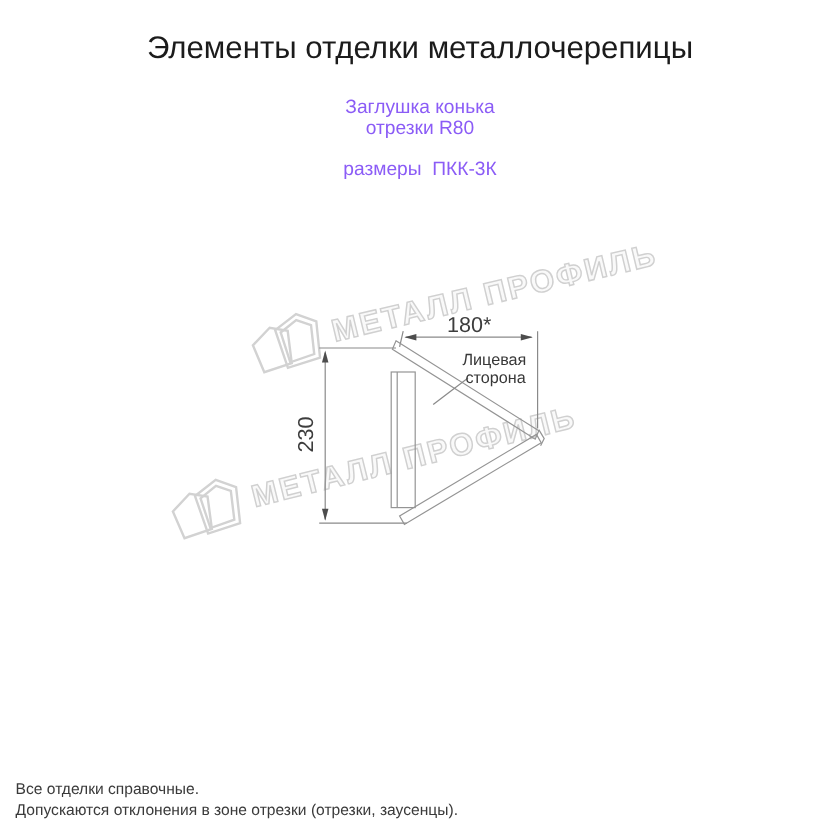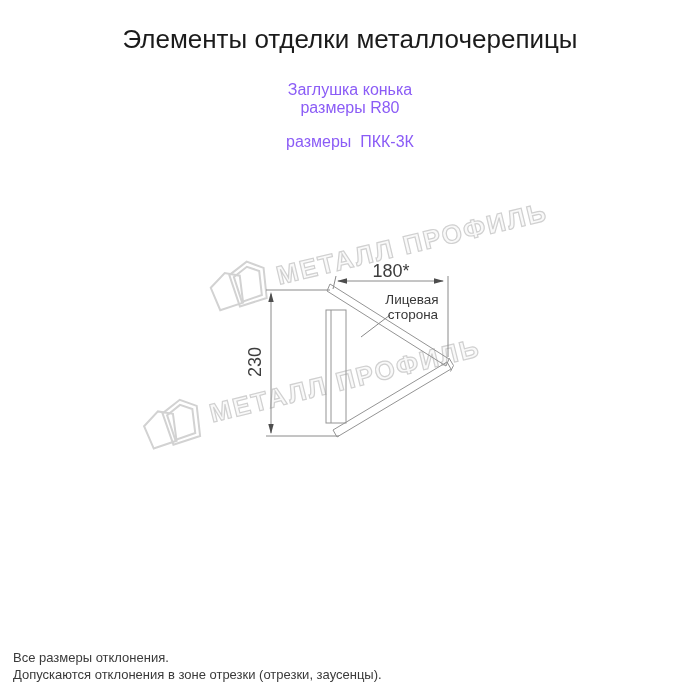--- a/index.html
+++ b/index.html
@@ -58,21 +58,21 @@
       <path d="M5 20 L22 9 L36 15 L33 42 L9 44 Z"></path>
       <path d="M26 12 L46 3 L61 13 L57 43 L29 45 Z"></path>
       <path d="M30 15 L45 8 L56 15 L53 39 L32 41 Z"></path>
     </g>
   </svg>
   <span class="wm-text">МЕТАЛЛ ПРОФИЛЬ</span>
 </div>
 
 <div class="page-title">Элементы отделки металлочерепицы</div>
 <div class="product-block product-line1">Заглушка конька</div>
-<div class="product-block product-line2">размеры R80</div>
+<div class="product-block product-line2">отрезки R80</div>
 <div class="product-block product-variant">размеры  ПКК-3К</div>
 
 <svg class="drawing" width="700" height="700" viewBox="0 0 700 700">
   <defs>
     <pattern id="ribs" x="326" y="310" width="20" height="4.7" patternUnits="userSpaceOnUse">
       <line x1="0" y1="0.6" x2="20" y2="0.6" stroke="#a8a8a8" stroke-width="1"></line>
     </pattern>
   </defs>
 
   <line class="dim" x1="336" y1="276" x2="333" y2="289"></line>
@@ -98,15 +98,15 @@
   <polygon class="obj" points="447,362 451,369 337,437 333,430"></polygon>
   <polyline class="obj" points="449,358 453.5,365.5 450.5,371.5"></polyline>
 
   <line class="dim" x1="361" y1="337" x2="390" y2="315"></line>
 
   <text class="lbltext" x="412" y="304" text-anchor="middle">Лицевая</text>
   <text class="lbltext" x="413" y="319" text-anchor="middle">сторона</text>
 </svg>
 
 <div class="footer">
-  <div>Все размеры отклонения.</div>
+  <div>Все отделки справочные.</div>
   <div>Допускаются отклонения в зоне отрезки (отрезки, заусенцы).</div>
 </div>
 
 </body></html>

